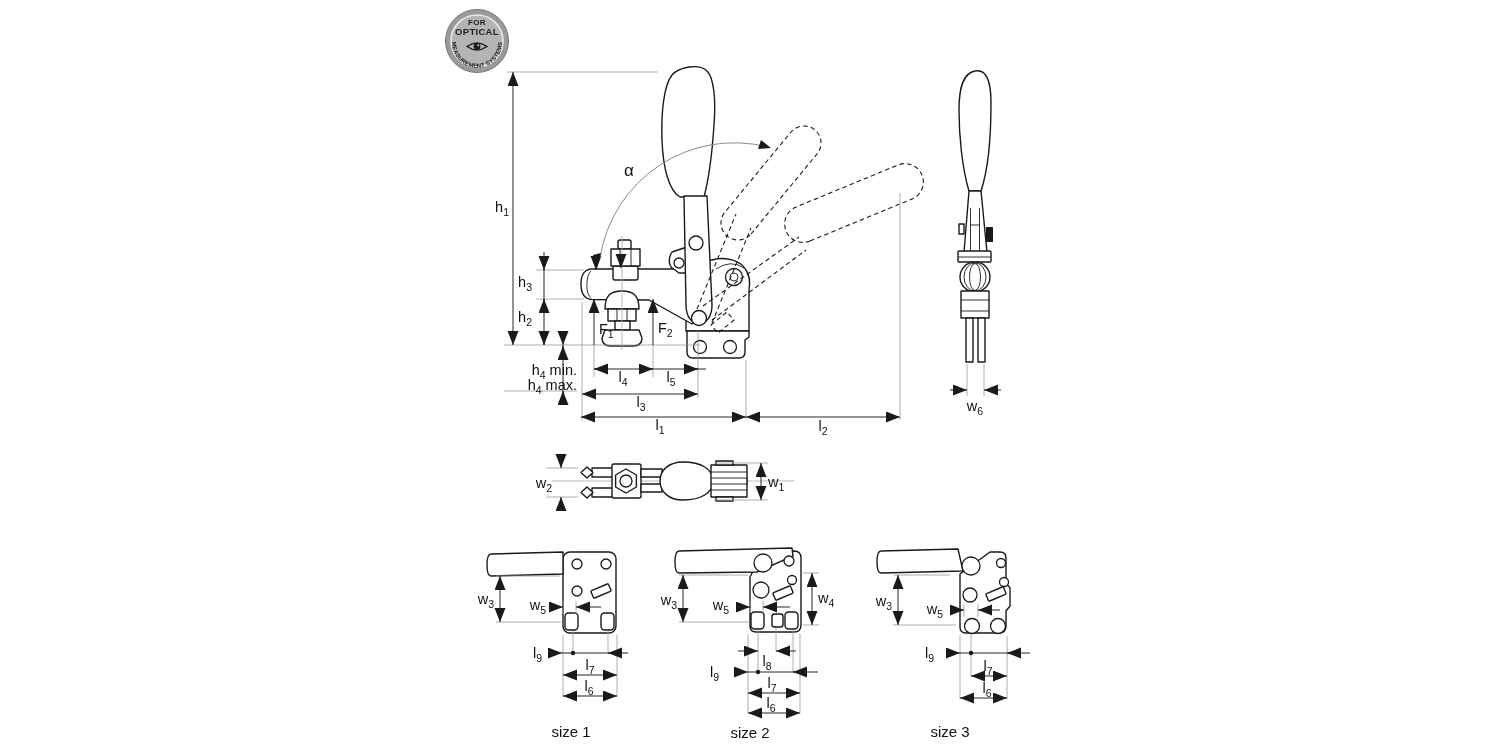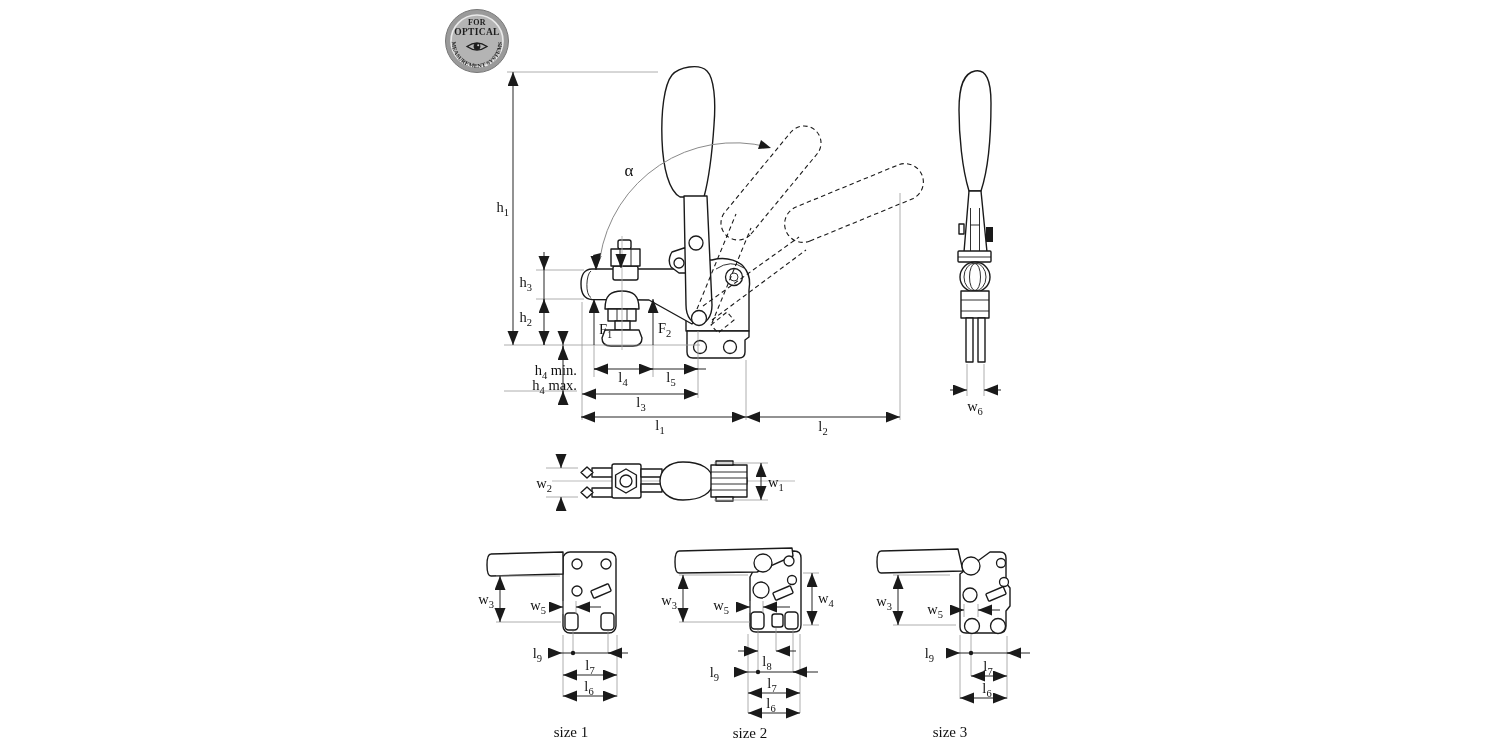--- a/index.html
+++ b/index.html
@@ -1,17 +1,17 @@
 <!DOCTYPE html>
 <html><head>
 <meta charset="utf-8">
 <style>
   html,body{margin:0;padding:0;background:#fff;}
   #stage{position:relative;width:1500px;height:750px;background:#fff;overflow:hidden;
-         font-family:Liberation Serif, serif;}
+         font-family:Liberation Sans, sans-serif;}
   svg{position:absolute;inset:0;}
   .ol  {fill:#ffffff;stroke:#1a1a1a;stroke-width:1.4;stroke-linejoin:round;}
   .oln {fill:none;stroke:#1a1a1a;stroke-width:1.4;stroke-linejoin:round;stroke-linecap:round;}
   .thin{fill:none;stroke:#1a1a1a;stroke-width:0.9;}
   .dim {fill:none;stroke:#1a1a1a;stroke-width:0.95;}
   .ext {fill:none;stroke:#999999;stroke-width:0.8;}
   .cl  {fill:none;stroke:#aaaaaa;stroke-width:0.8;}
   .dsh {fill:none;stroke:#1a1a1a;stroke-width:1.1;stroke-dasharray:4.5 3.2;stroke-linejoin:round;}
   .arc {fill:none;stroke:#8a8a8a;stroke-width:1;}
   .hole{fill:#ffffff;stroke:#1a1a1a;stroke-width:1.3;}

